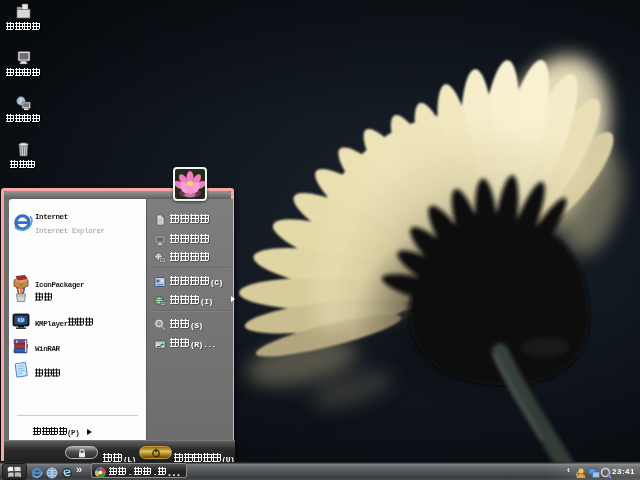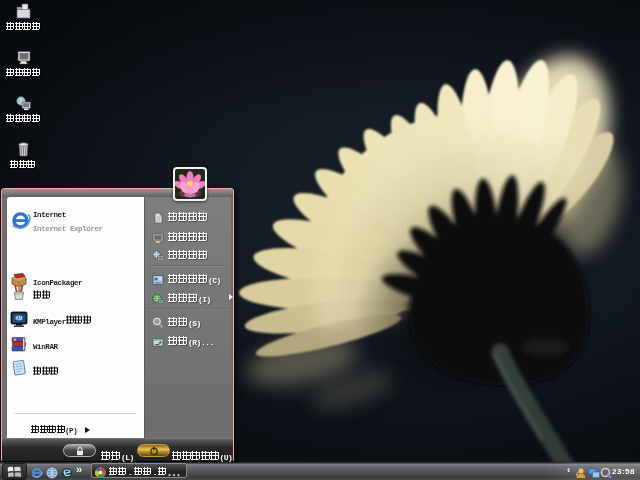--- a/index.html
+++ b/index.html
@@ -24,21 +24,21 @@
  linear-gradient(#111,#111) 0px 3.5px/8px 1px,
  linear-gradient(#111,#111) 0px 6.5px/7px 1px,
  linear-gradient(#111,#111) 1px 0px/1px 8px,
  linear-gradient(#111,#111) 4px 0px/1px 8px,
  linear-gradient(#111,#111) 7px 1px/1px 6px;background-repeat:no-repeat}
 .dk{position:absolute;left:0;width:46px;text-align:center}
 .dki{height:17px}
 .dki svg{filter:drop-shadow(1px 1px 1px rgba(0,0,0,0.7))}
 .dkl{margin-top:1px;height:8px;line-height:8px;filter:drop-shadow(1px 1px 0 rgba(0,0,0,0.8))}
 .dkl .g{margin-right:0.5px}
-#menu{position:absolute;left:1px;top:188px;width:233px;height:273px;background:#6e6e6e;border:1px solid #fca5a5;border-radius:3px 3px 0 0;box-shadow:2px 2px 5px rgba(0,0,0,0.5)}
+#menu{position:absolute;left:1px;top:188px;width:233px;height:273px;background:#6e6e6e;border:3px solid #fca5a5;border-radius:3px 3px 0 0;box-shadow:2px 2px 5px rgba(0,0,0,0.5)}
 #mhead{position:absolute;left:0;top:0;width:100%;height:8px;background:linear-gradient(#969696,#5f5f5f);border-radius:3px 3px 0 0}
 #lpanel{position:absolute;left:5px;top:8px;width:137px;height:241px;background:#fdfdfd;border-radius:3px 0 0 0}
 #rpanel{position:absolute;left:142px;top:8px;width:87px;height:241px;background:linear-gradient(#7e7e7e,#6d6d6d);border-left:1px solid #5a5a5a}
 .lrow{position:absolute;left:1px;height:24px;width:133px}
 .lic{position:absolute;left:2px;top:2px;width:20px;height:20px}
 .ltx{position:absolute;left:25px;top:50%;transform:translateY(-50%)}
 .lt1{line-height:11px;white-space:nowrap}
 .lt2{line-height:9px;white-space:nowrap}
 .lat{font-family:"Liberation Mono",monospace;font-weight:bold;font-size:7.5px;color:#1a1a1a;letter-spacing:-0.4px}
 #lsep{position:absolute;left:8px;right:8px;top:216px;height:1px;background:#cccccc}
@@ -207,21 +207,21 @@
  <div id="mhead"></div>
  <div id="lpanel">
         <div class="lrow" style="top:11px">
           <div class="lic"><svg width="21" height="21" viewBox="0 0 21 21">
               <circle cx="10.5" cy="10.5" r="6.6" fill="none" stroke="#2e72c8" stroke-width="3.4"></circle>
               <rect x="3.2" y="9.2" width="14.6" height="2.8" fill="#2e72c8"></rect>
               <path d="M3,15.5 Q8,19.5 13.5,17.5 Q18.5,15.5 19.8,9.5 Q20.4,6 18,4.6" stroke="#5b9be0" stroke-width="1.7" fill="none"></path>
             </svg></div>
           <div class="ltx">
             <div class="lt1"><span class="lat">Internet</span></div>
-            <div class="lt2"><span class="lat" style="color:#9a9a9a;font-weight:bold">Internet Explorer</span></div>
+            <div class="lt2"><span class="lat" style="color:#9a9a9a;font-weight:normal">Internet Explorer</span></div>
           </div>
         </div>
         <div class="lrow" style="top:72px">
           <div class="lic"><svg width="18" height="18" viewBox="0 0 18 18">
               <path d="M2,7 L9,4 L16,7 L16,13 L9,16 L2,13 Z" fill="#c08a4e" stroke="#6b4516" stroke-width="0.8"></path>
               <path d="M2,7 L9,10 L16,7 L9,4 Z" fill="#d8a35f"></path>
               <path d="M4,3.5 L13,2.5 L15,5.5 L6,7 Z" fill="#b42a2a" stroke="#6e1212" stroke-width="0.7"></path>
               <path d="M9,10 L9,16" stroke="#8a5a28" stroke-width="0.8"></path>
             </svg></div>
           <div class="ltx">
@@ -415,14 +415,14 @@
           <path d="M3,5 Q1,7 2,9" stroke="#f0c060" stroke-width="1" fill="none"></path>
         </svg></div>
  <div class="tri" style="right:40px"><svg width="12" height="12" viewBox="0 0 12 12">
           <rect x="0.8" y="1.5" width="7" height="5.5" rx="0.7" fill="#5a9ae0" stroke="#2a5a9a" stroke-width="0.6"></rect>
           <rect x="4.5" y="5" width="7" height="5.5" rx="0.7" fill="#9ac4f0" stroke="#3a6aa8" stroke-width="0.6"></rect>
         </svg></div>
  <div class="tri" style="right:28px"><svg width="12" height="12" viewBox="0 0 12 12">
           <circle cx="5.5" cy="5.5" r="4" fill="none" stroke="#cfcfcf" stroke-width="1.6"></circle>
           <path d="M7,7 L11,11" stroke="#8a8adf" stroke-width="1.8"></path>
         </svg></div>
- <div id="clock">23:58</div>
+ <div id="clock">23:41</div>
 </div>
 </div>
 </body></html>

